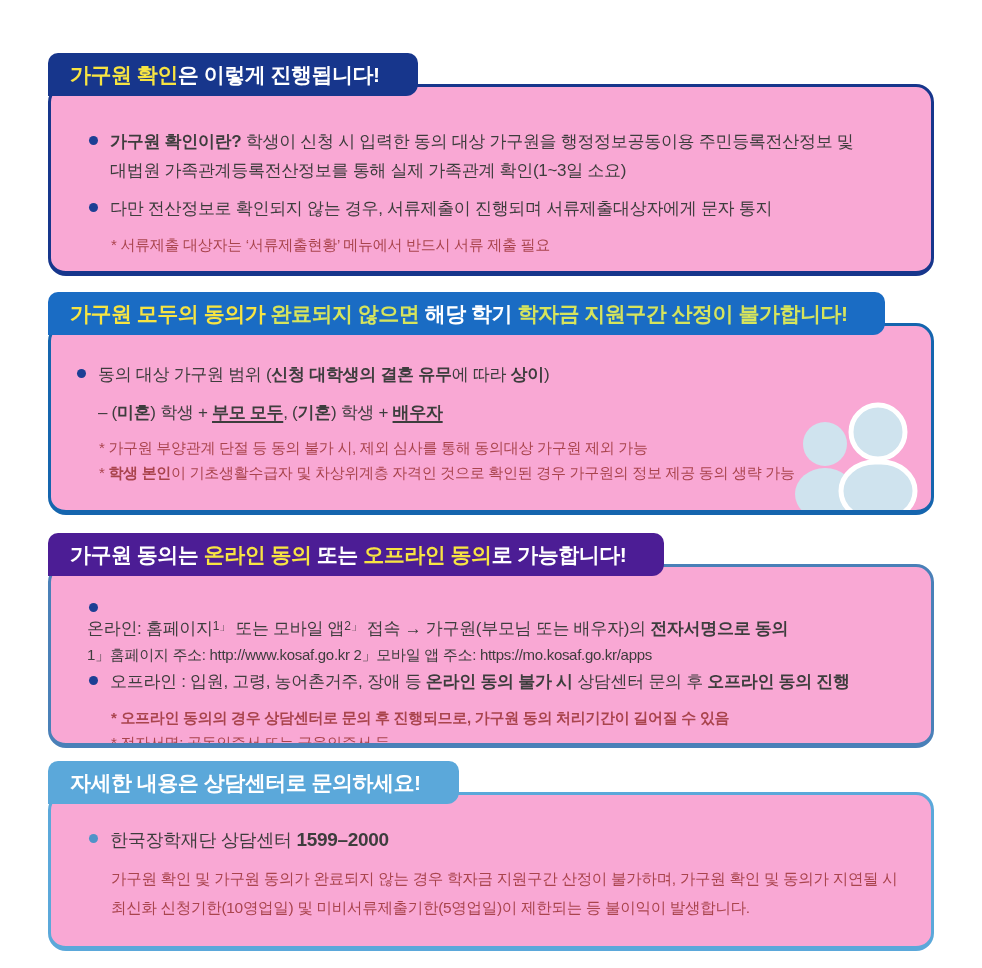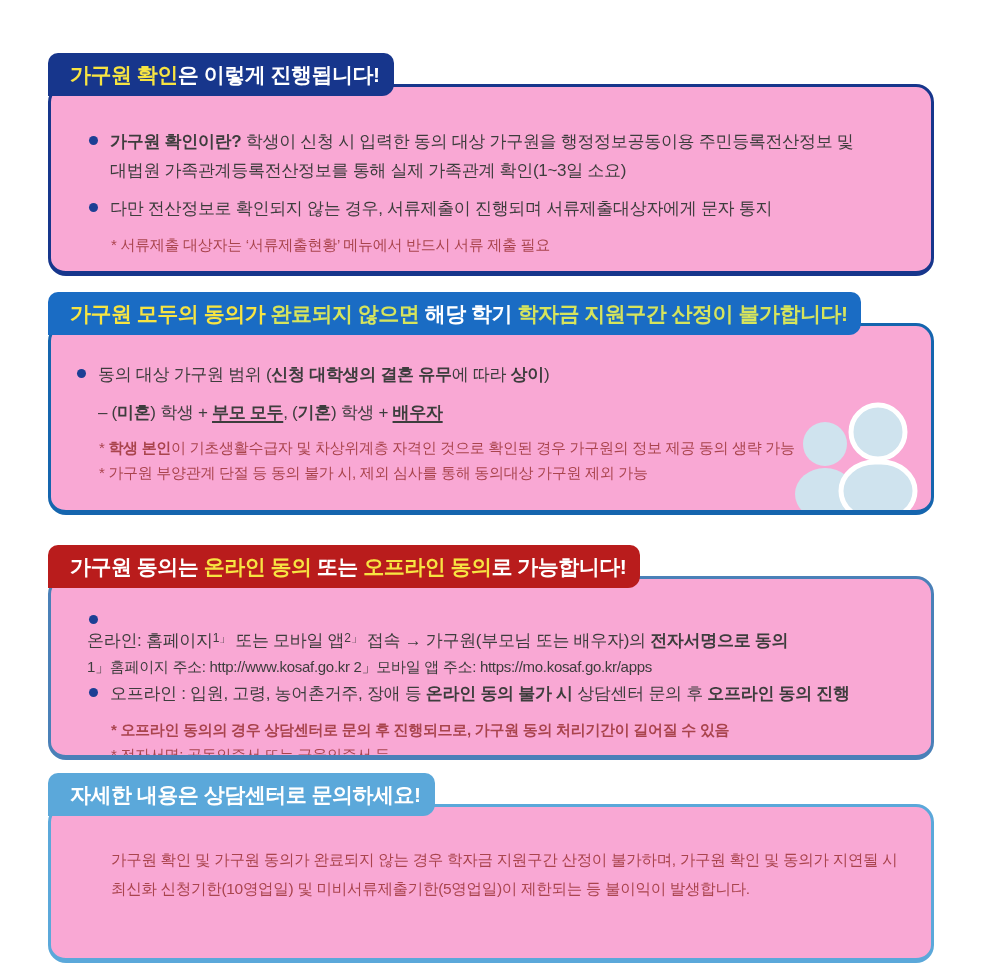--- a/index.html
+++ b/index.html
@@ -10,30 +10,30 @@
     -webkit-font-smoothing:antialiased;
   }
   .page{position:relative;width:982px;height:968px;overflow:hidden;}
   .wrap{position:absolute;left:48px;top:0;width:886px;}
 
   
   .badge{
     position:relative;z-index:2;
     display:inline-block;
     height:43px;line-height:43px;
-    padding:0 14px 0 22px;
+    padding:0 38px 0 22px;
     border-radius:10px 10px 12px 0;
     font-size:21px;font-weight:bold;
     color:#ffffff;letter-spacing:-0.5px;
     white-space:nowrap;
     text-align:right;
   }
   .badge-navy{background:#17368c;}
   .badge-blue{background:#1a6cc4;}
-  .badge-steel{background:#b91c1c;margin-top:12px;}
+  .badge-steel{background:#4c1d95;}
   .badge-sky{background:#5ba8da;}
   .yellow{color:#f7e442;}
   .lime{color:#d6e45c;}
   .white{color:#ffffff;}
 
   
   .box{
     position:relative;z-index:1;
     margin-top:-12px;
     background:#f9a8d4;
@@ -117,24 +117,24 @@
       <div class="box border-blue">
         <div class="brow">
           <span class="dot"></span>
           <div class="btext">
             <span>동의 대상 가구원 범위 (</span><b>신청 대학생의 결혼 유무</b><span>에 따라 </span><b>상이</b><span>)</span>
           </div>
         </div>
         <div class="btext indent" style="margin-bottom:8px;">
           <span>– (</span><b>미혼</b><span>) 학생 + </span><b class="u">부모 모두</b><span>, (</span><b>기혼</b><span>) 학생 + </span><b class="u">배우자</b>
         </div>
+        <div class="note">* 가구원 부양관계 단절 등 동의 불가 시, 제외 심사를 통해 동의대상 가구원 제외 가능</div>
         <div class="note">
           <span>* </span><b>학생 본인</b><span>이 기초생활수급자 및 차상위계층 자격인 것으로 확인된 경우 가구원의 정보 제공 동의 생략 가능</span>
         </div>
-        <div class="note">* 가구원 부양관계 단절 등 동의 불가 시, 제외 심사를 통해 동의대상 가구원 제외 가능</div>
         <svg class="people" viewBox="0 0 140 108">
           <circle cx="42" cy="42" r="22" fill="#cfe3ee"></circle>
           <rect x="12" y="66" width="60" height="52" rx="30" fill="#cfe3ee"></rect>
           <circle cx="95" cy="30" r="27" fill="#cfe3ee" stroke="#ffffff" stroke-width="5"></circle>
           <rect x="58" y="60" width="74" height="58" rx="34" fill="#cfe3ee" stroke="#ffffff" stroke-width="5"></rect>
         </svg>
       </div>
     </div>
 
     <div class="s3">
@@ -158,20 +158,26 @@
         <div class="note note-bold">* 오프라인 동의의 경우 상담센터로 문의 후 진행되므로, 가구원 동의 처리기간이 길어질 수 있음</div>
         <div class="note">* 전자서명: 공동인증서 또는 금융인증서 등</div>
       </div>
     </div>
 
     <div class="s4">
       <div class="badge badge-sky">
         <span class="white">자세한 내용은 상담센터로 문의하세요!</span>
       </div>
       <div class="box border-sky">
+        <div class="brow">
+          <span class="dot dot-sky"></span>
+          <div class="btext" style="font-size:18px;">
+            <span>한국장학재단 상담센터 </span><b style="font-size:19px;">1599–2000</b>
+          </div>
+        </div>
         <div class="warn">
           <div>가구원 확인 및 가구원 동의가 완료되지 않는 경우 학자금 지원구간 산정이 불가하며, 가구원 확인 및 동의가 지연될 시</div>
           <div>최신화 신청기한(10영업일) 및 미비서류제출기한(5영업일)이 제한되는 등 불이익이 발생합니다.</div>
         </div>
       </div>
     </div>
 
   </div>
 </div>
 

